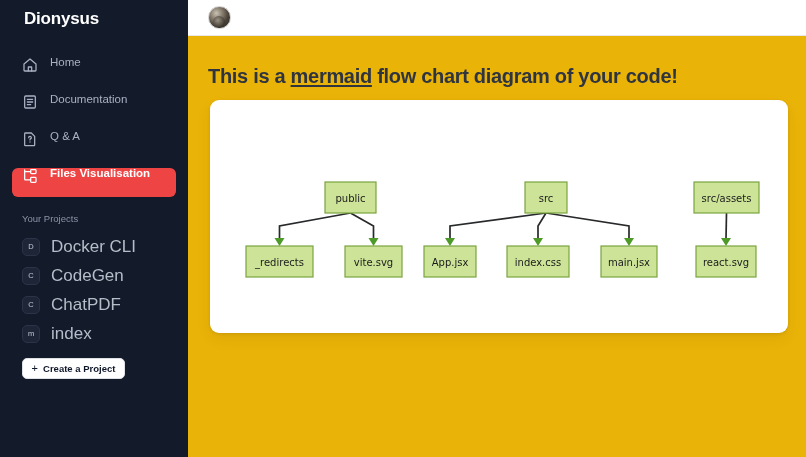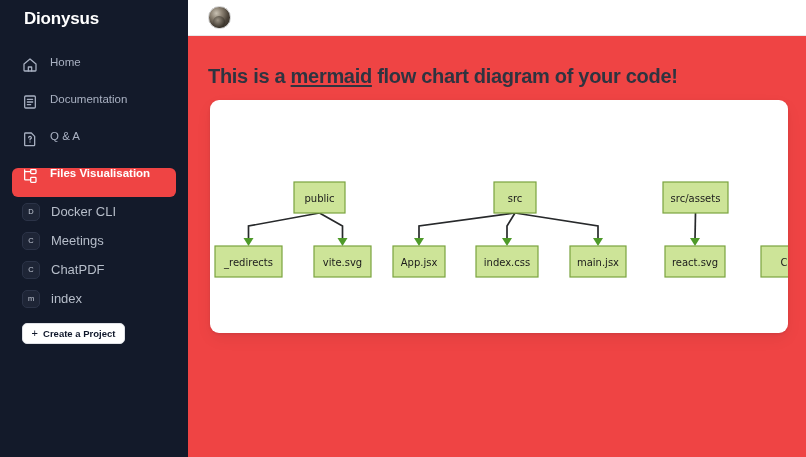--- a/index.html
+++ b/index.html
@@ -62,21 +62,21 @@
   }
   .proj-badge {
     width: 18px; height: 18px; flex: 0 0 18px;
     border-radius: 5px;
     background: #1e2536;
     border: 1px solid #2b3347;
     color: #c4cad6;
     font-size: 7.5px;
     display: flex; align-items: center; justify-content: center;
   }
-  .proj-name { color: #b6bdc9; font-size: 13px; line-height: 1; }
+  .proj-name { color: #b6bdc9; font-size: 17px; line-height: 1; }
 
   .create-btn {
     margin: 10px 0 0 10px;
     width: 103px; height: 21px;
     background: #ffffff;
     color: #0f172a;
     border: 1px solid #dfe1e6;
     border-radius: 5px;
     font-size: 9.5px;
     font-weight: bold;
@@ -85,21 +85,21 @@
     cursor: pointer;
     font-family: "Liberation Sans", sans-serif;
   }
   .create-btn .plus { font-size: 11px; font-weight: normal; line-height: 1; }
 
   
   .main {
     flex: 1 1 auto;
     height: 457px;
     position: relative;
-    background: #ef4444;
+    background: #eab308;
     overflow: hidden;
   }
   .topbar {
     height: 36px;
     background: #ffffff;
     border-bottom: 1px solid #e8e8ea;
     display: flex; align-items: center;
     padding-left: 20px;
   }
   .avatar {
@@ -128,20 +128,21 @@
   .page-title u { text-decoration: underline; text-underline-offset: 2px; }
 
   .diagram-card {
     position: absolute;
     left: 22px; top: 100px;
     width: 578px; height: 233px;
     background: #ffffff;
     border-radius: 9px;
     box-shadow: 0 1px 3px rgba(16,24,40,0.10), 0 6px 16px rgba(16,24,40,0.06);
     overflow: hidden;
+    padding-left: 31px;
   }
   .diagram-card svg { display: block; }
 
   .mnode rect {
     fill: #cde498;
     stroke: #7aa33e;
     stroke-width: 1.2;
   }
   .mnode text {
     font-family: "DejaVu Sans", sans-serif;
@@ -206,29 +207,30 @@
             <rect x="13" y="2.5" width="8" height="6" rx="1.2"></rect>
             <rect x="13" y="14" width="8" height="7.5" rx="1.2"></rect>
             <path d="M4 3v13.8a1 1 0 0 0 1 1h8"></path>
             <path d="M4 5.6h9"></path>
           </svg>
         </span>
         <span class="lbl">Files Visualisation</span>
       </div>
     </nav>
 
+    <div class="section-label">Your Projects</div>
 
     <div class="projects">
       <div class="proj-item">
         <span class="proj-badge">D</span>
         <span class="proj-name">Docker CLI</span>
       </div>
       <div class="proj-item">
         <span class="proj-badge">C</span>
-        <span class="proj-name">Meetings</span>
+        <span class="proj-name">CodeGen</span>
       </div>
       <div class="proj-item">
         <span class="proj-badge">C</span>
         <span class="proj-name">ChatPDF</span>
       </div>
       <div class="proj-item">
         <span class="proj-badge">m</span>
         <span class="proj-name">index</span>
       </div>
     </div>

